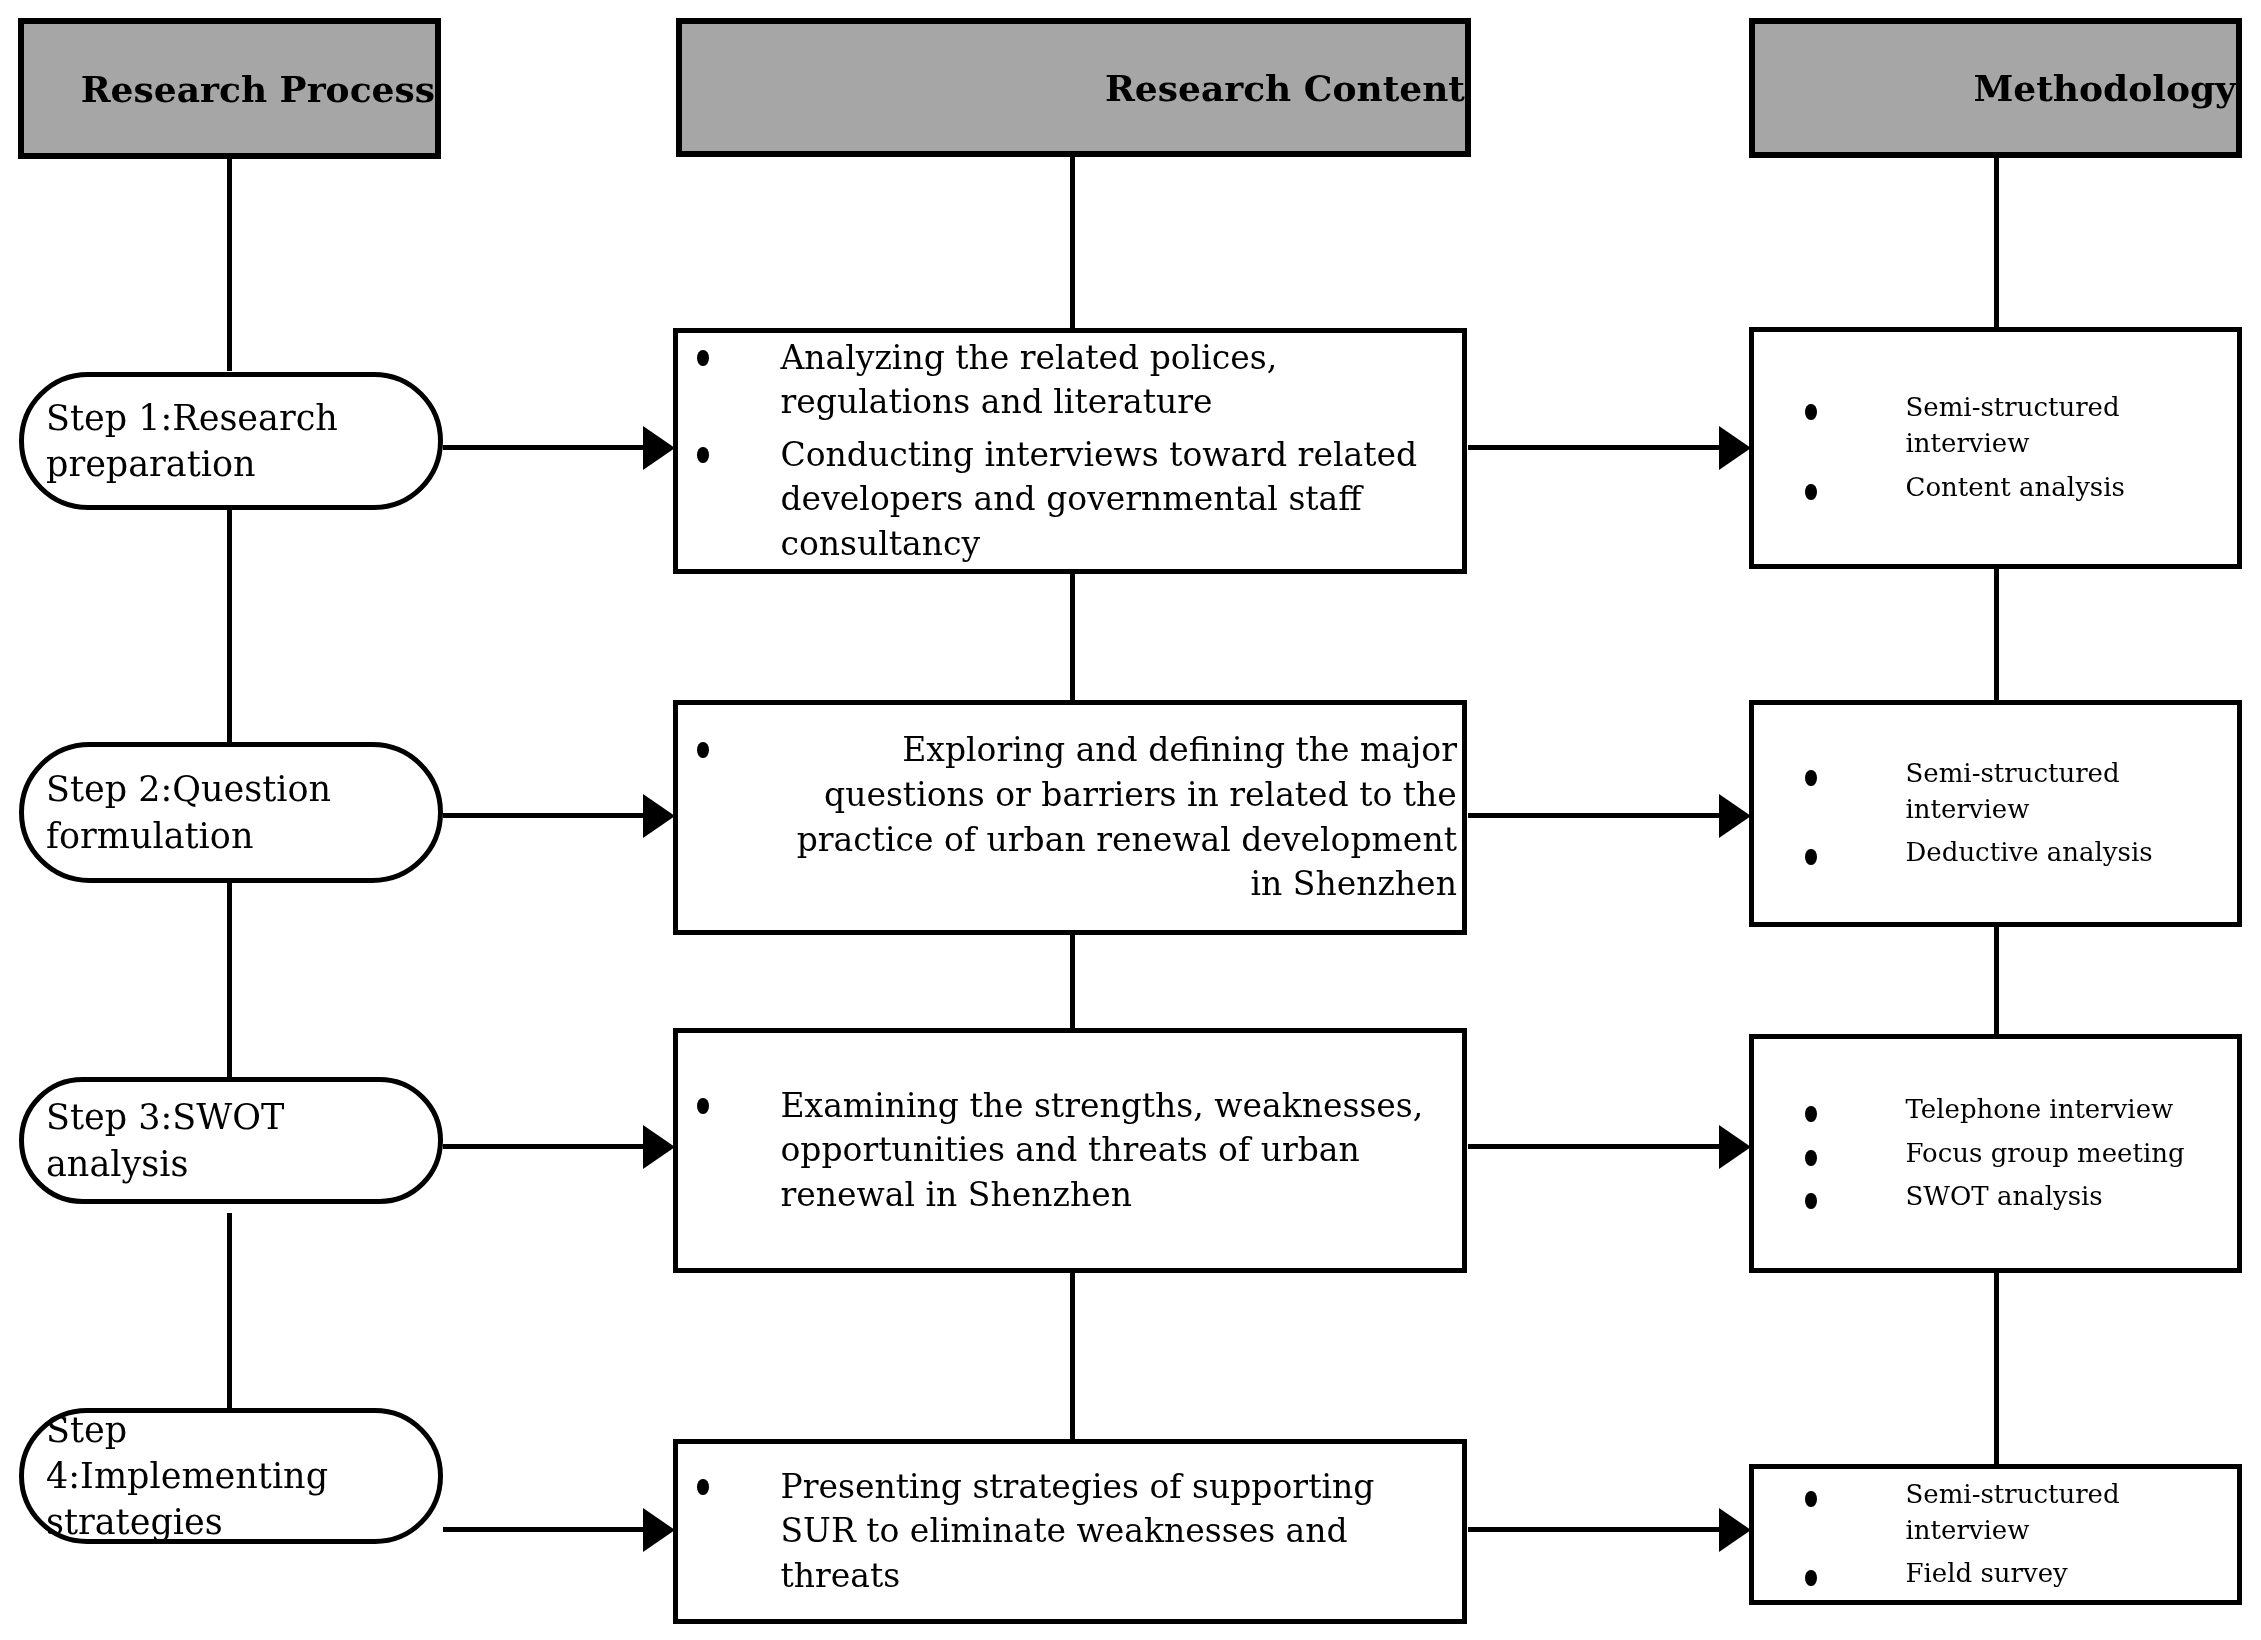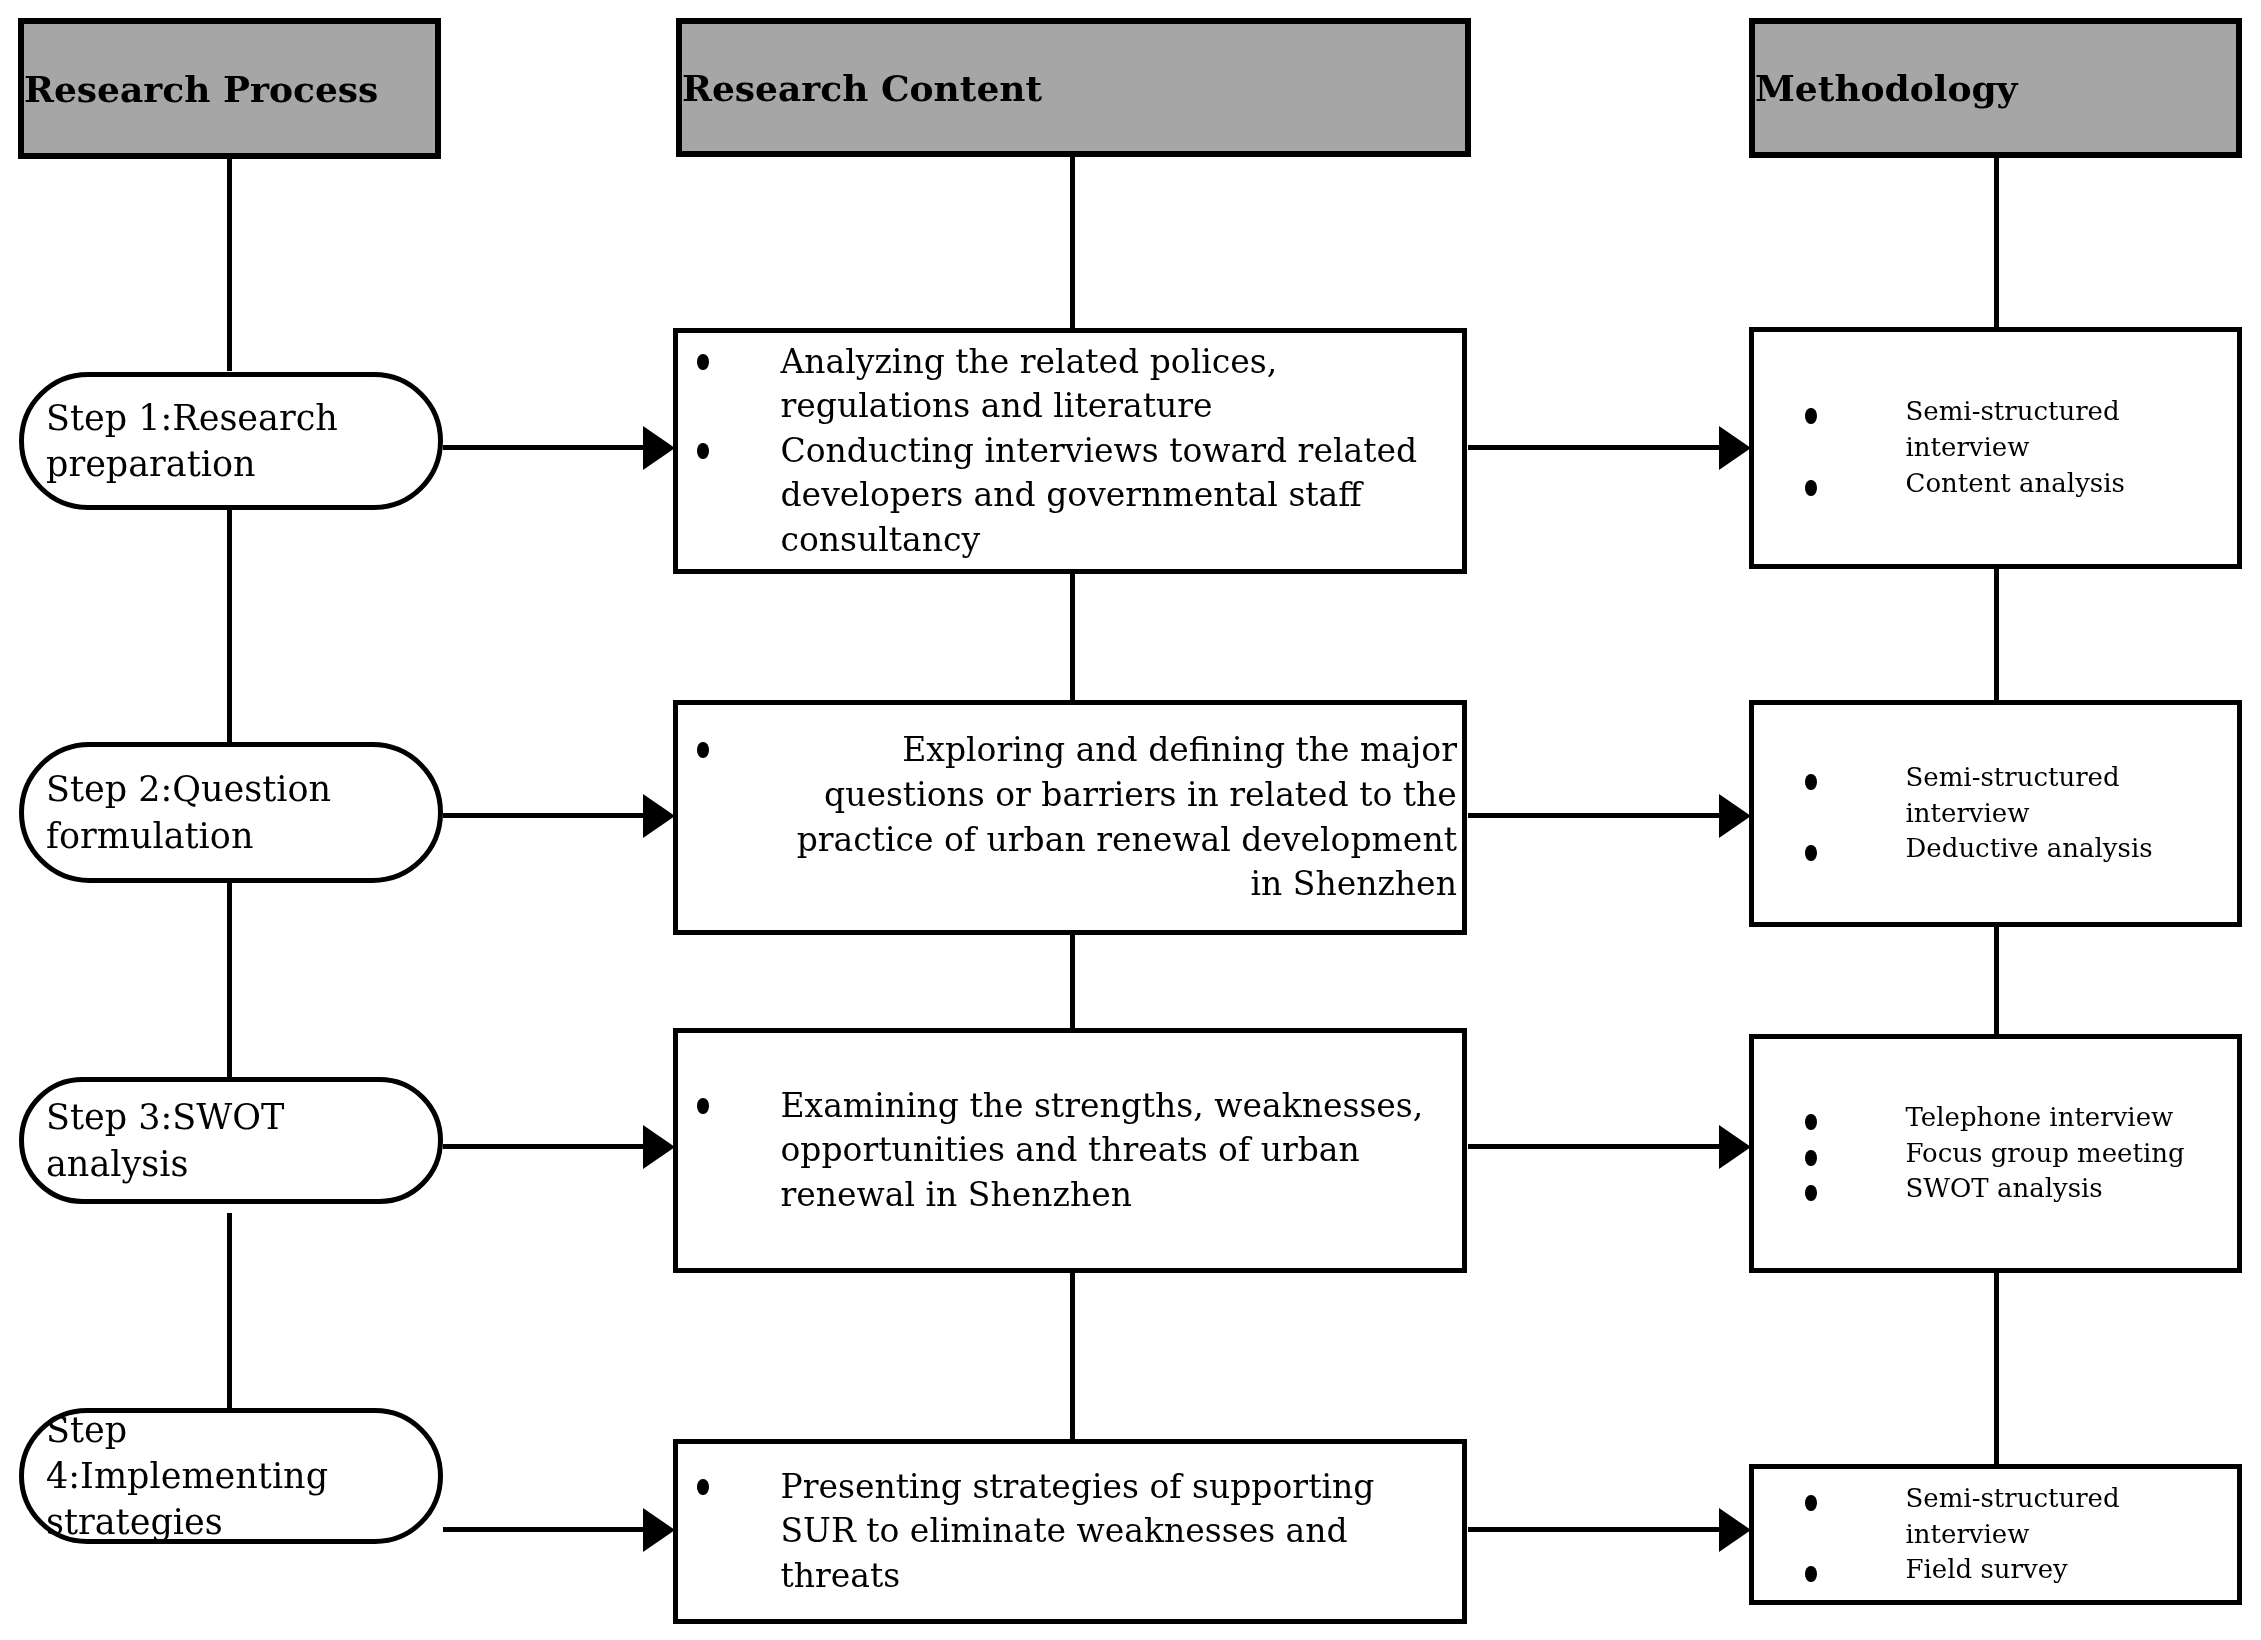--- a/index.html
+++ b/index.html
@@ -9,41 +9,41 @@
     font-family:"DejaVu Serif", "Liberation Serif", serif;
     position:relative;
     color:#000;
   }
   * { box-sizing:border-box; }
 
   .hdr {
     position:absolute;
     background:#a6a6a6;
     border:6.4px solid #000;
-    display:flex; align-items:center; justify-content:flex-start;
+    display:flex; align-items:center; justify-content:flex-end;
     font-weight:bold; font-size:36px;
     text-align:center;
   }
 
   .oval {
     position:absolute;
     background:#ffffff;
     border:5.1px solid #000;
     border-radius:73px;
     display:flex; align-items:center; justify-content:center;
     text-align:left;
     font-size:35px; line-height:1.32;
     padding:0 22px;
   }
 
   .bx {
     position:absolute;
     background:#ffffff;
     border:5.1px solid #000;
-    display:flex; flex-direction:column; justify-content:center;
+    display:flex; flex-direction:column; justify-content:center;gap:8px;
   }
   .item { display:flex; align-items:flex-start; }
   .dot {
     flex:0 0 11.5px;
     width:11.5px; height:16px;
     border-radius:50%;
     background:#000;
     margin-top:14px;
   }
   .content-bx { font-size:33px; line-height:1.35; }

